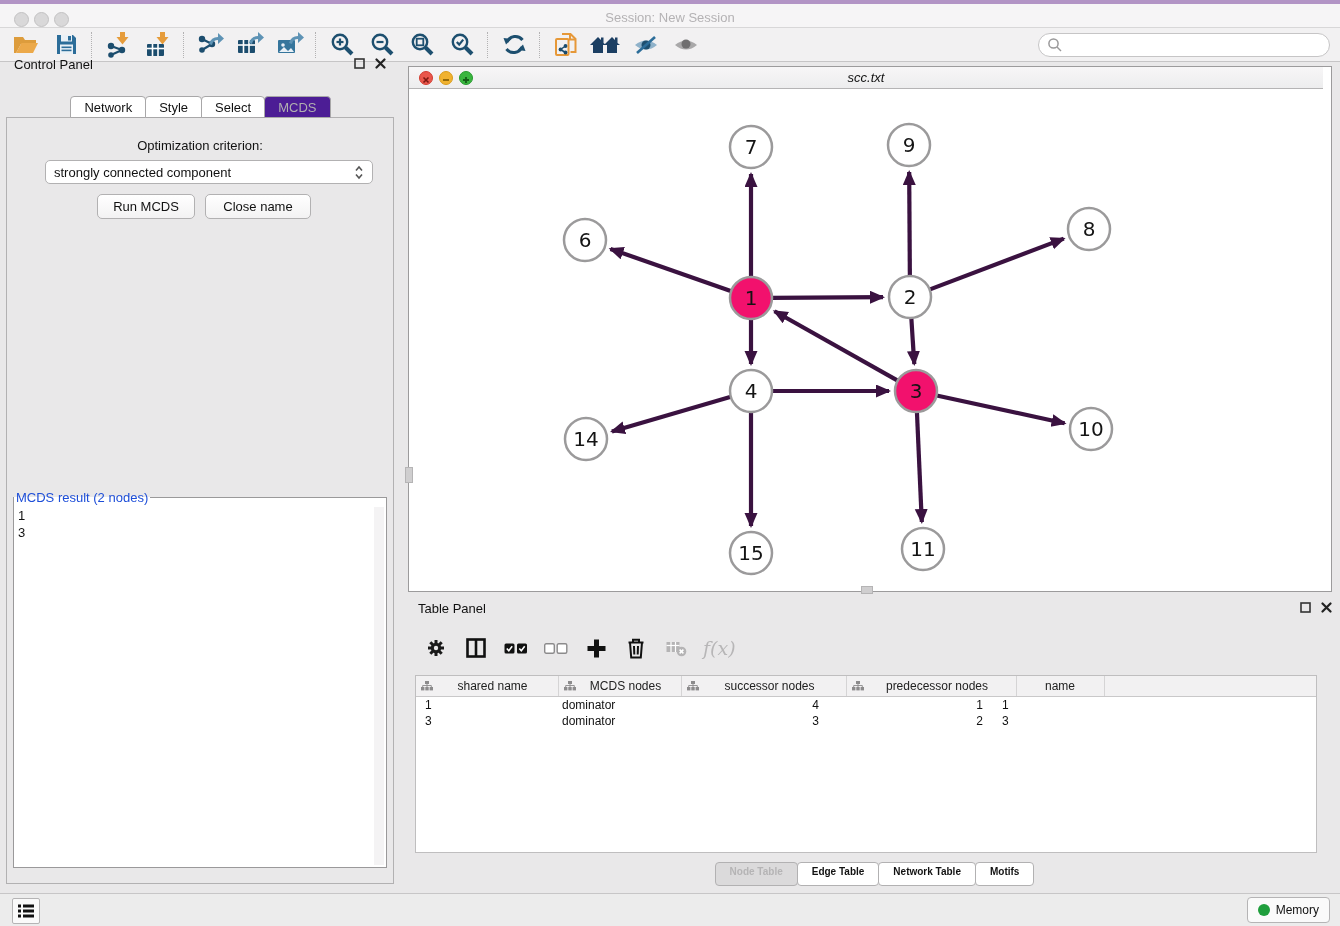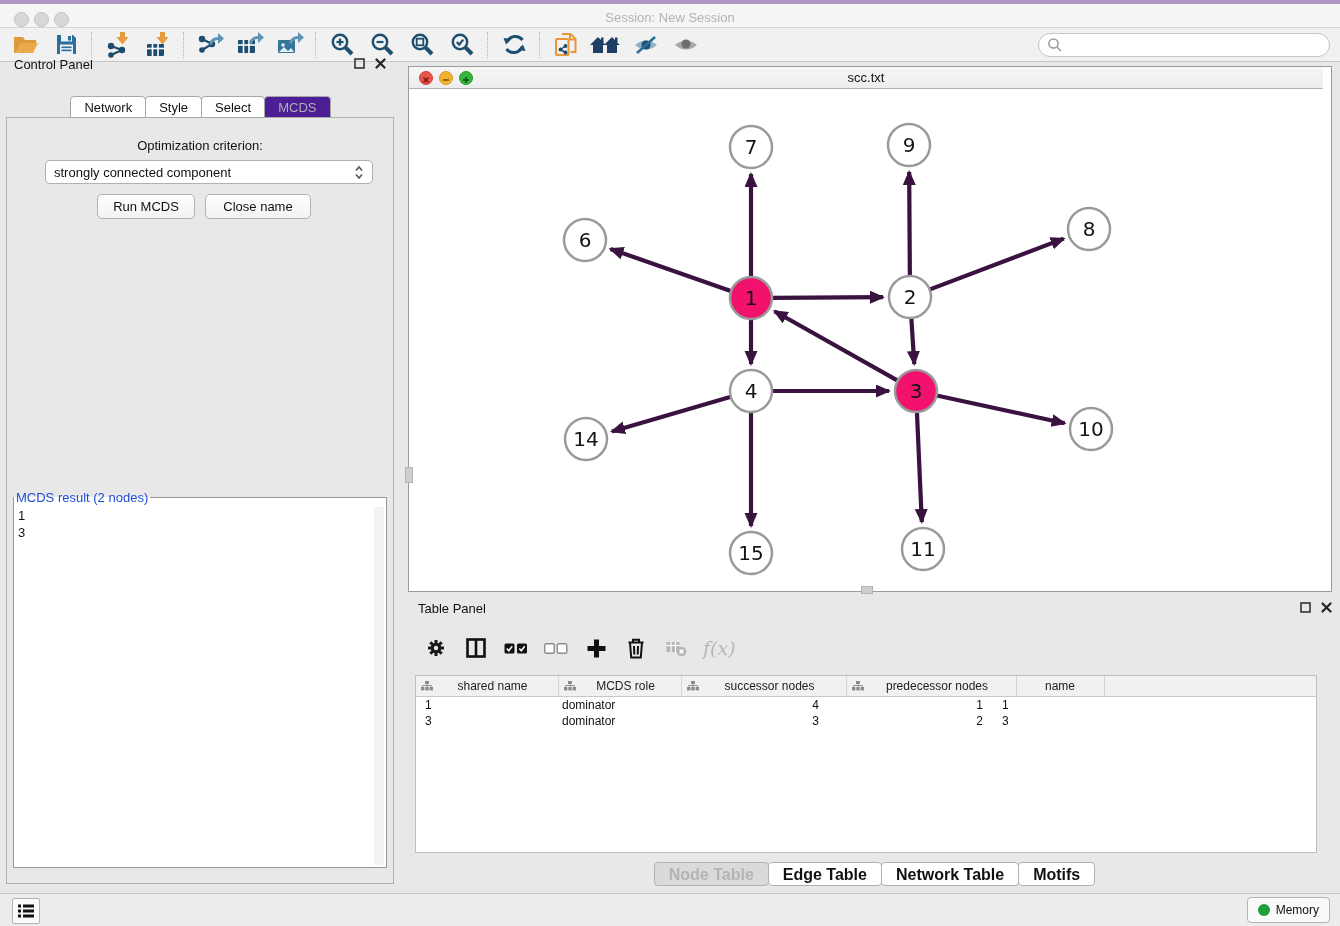--- a/index.html
+++ b/index.html
@@ -45,41 +45,41 @@
   #close-btn{left:198px;width:104px;}
   #result-box{position:absolute;left:6px;top:372px;width:372px;height:376px;
               border:1px solid #9a999a;margin:0;padding:0;background:#fff;}
   #result-box legend{font-size:13px;color:#1d4ed8;padding:0 2px;background:transparent;}
   #result-lines{position:absolute;left:4px;top:2px;font-size:13px;color:#111;line-height:17px;white-space:pre-line;}
   #result-scroll{position:absolute;right:2px;top:2px;width:10px;bottom:2px;background:#f4f3f4;}
 
   
   #net-win{left:408px;top:66px;width:924px;height:526px;background:#fff;border:1px solid #9c9b9c;}
   #net-titlebar{position:absolute;left:0;top:0;right:8px;height:21px;
-                background:linear-gradient(#f7f6f7,#ededee);border-bottom:1px solid #b5b4b5;}
+                background:linear-gradient(#f7f6f7,#ededee);border-bottom:1px solid #b5b4b5;font-style:italic;}
   .mini-dot{position:absolute;top:4px;width:12px;height:12px;border-radius:50%;}
   #net-title{position:absolute;left:0;right:0;top:3px;text-align:center;font-size:13px;color:#111;}
   #graph-svg{position:absolute;left:0;top:21px;}
   .split-thumb{background:#cfcecf;border:1px solid #b5b4b5;}
 
   
   #tp-header{left:408px;top:596px;width:932px;height:24px;}
   #tp-toolbar{left:415px;top:628px;width:918px;height:40px;display:flex;align-items:center;gap:14px;padding-left:8px;}
   .tpi{height:26px;display:flex;align-items:center;justify-content:center;min-width:26px;}
   #fx-label{font-size:19px;color:#b7b6b7;font-family:"DejaVu Serif","Liberation Serif",serif;font-style:italic;}
   #node-table{left:415px;top:675px;width:902px;height:178px;background:#fff;border:1px solid #bfbebf;}
   #tbl-head{display:flex;height:20px;background:#f2f1f2;border-bottom:1px solid #c9c8c9;}
   .hcell{display:flex;align-items:center;border-right:1px solid #d5d4d5;font-size:12px;color:#222;padding-left:5px;}
   .hcell .hlabel{flex:1;text-align:center;padding-right:6px;}
   .c0{width:137px;}.c1{width:117px;}.c2{width:159px;}.c3{width:164px;}.c4{width:82px;}
   .trow{display:flex;height:16px;align-items:center;font-size:12px;color:#111;}
   .tcell{padding-left:9px;box-sizing:border-box;}
   .tcell.right{text-align:right;padding-left:0;padding-right:10px;}
   #tp-tabs{left:408px;top:862px;width:932px;height:24px;display:flex;justify-content:center;}
-  .btab{font-size:16px;font-weight:bold;padding:3px 14px;border:1px solid #b2b1b2;background:#fff;
+  .btab{font-size:10px;font-weight:bold;padding:3px 14px;border:1px solid #b2b1b2;background:#fff;
         color:#111;border-radius:4px;margin-right:-1px;}
   .btab.sel{background:#dbdadb;color:#b5b4b5;}
 
   
   #statusbar{left:0;top:893px;width:1340px;height:33px;background:#ececec;border-top:1px solid #c7c6c7;}
   #list-btn{position:absolute;left:12px;top:4px;width:26px;height:24px;background:#fafafa;
             border:1px solid #b5b4b5;border-radius:2px;display:flex;align-items:center;justify-content:center;}
   #memory-btn{position:absolute;right:10px;top:3px;height:24px;padding:0 10px;background:#fafafa;
               border:1px solid #b5b4b5;border-radius:4px;display:flex;align-items:center;gap:6px;font-size:12px;color:#111;}
   #memory-dot{width:12px;height:12px;border-radius:50%;background:#1f9e3c;}
@@ -497,21 +497,21 @@
     <div class="hcell c1">
       <svg width="12" height="10" viewBox="0 0 12 10">
           <g fill="#8c8b8c">
             <rect x="4" y="0" width="4" height="3"></rect>
             <rect x="0" y="6" width="3.4" height="3.4"></rect>
             <rect x="4.3" y="6" width="3.4" height="3.4"></rect>
             <rect x="8.6" y="6" width="3.4" height="3.4"></rect>
           </g>
           <path d="M6 3 v1.5 M1.7 6 V4.5 h8.6 V6 M6 4.5 V6" stroke="#8c8b8c" stroke-width="0.9" fill="none"></path>
         </svg>
-      <span class="hlabel">MCDS role</span>
+      <span class="hlabel">MCDS nodes</span>
     </div>
     <div class="hcell c2">
       <svg width="12" height="10" viewBox="0 0 12 10">
           <g fill="#8c8b8c">
             <rect x="4" y="0" width="4" height="3"></rect>
             <rect x="0" y="6" width="3.4" height="3.4"></rect>
             <rect x="4.3" y="6" width="3.4" height="3.4"></rect>
             <rect x="8.6" y="6" width="3.4" height="3.4"></rect>
           </g>
           <path d="M6 3 v1.5 M1.7 6 V4.5 h8.6 V6 M6 4.5 V6" stroke="#8c8b8c" stroke-width="0.9" fill="none"></path>

